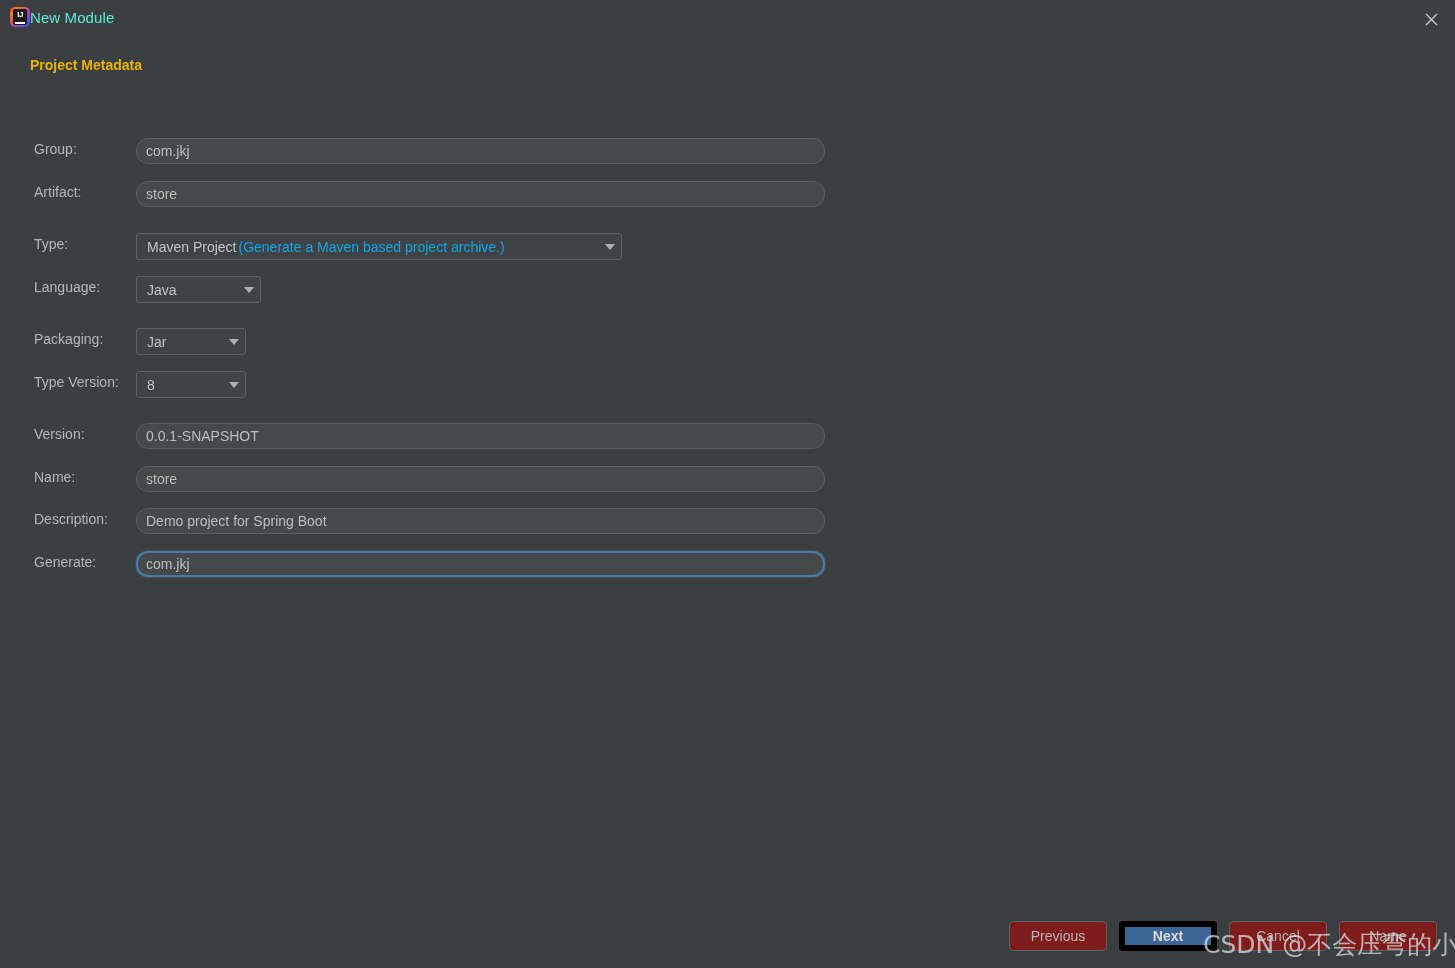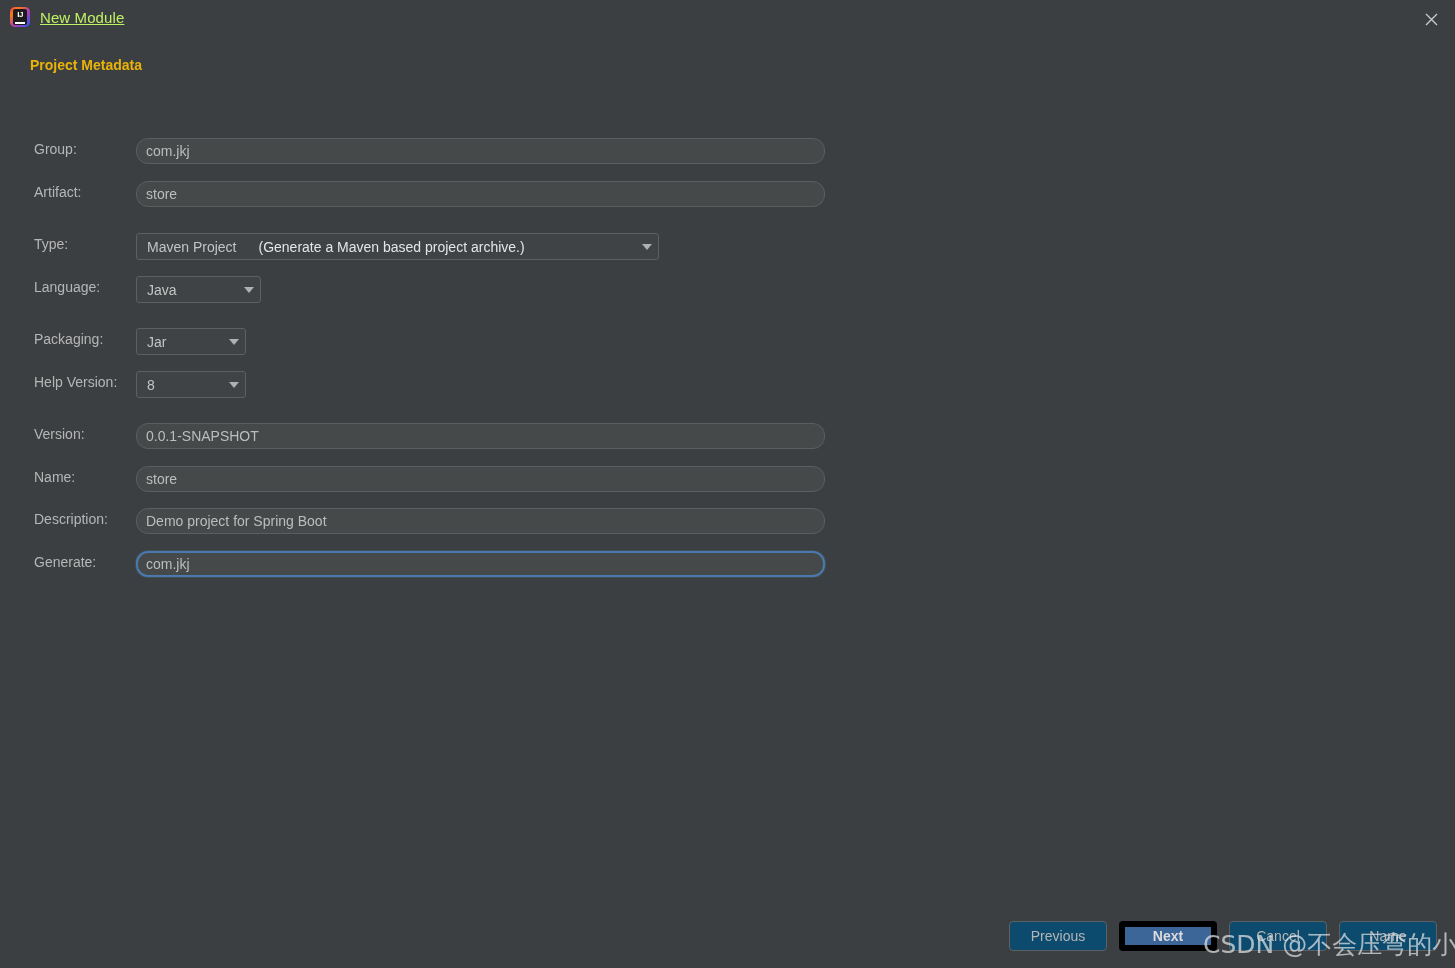--- a/index.html
+++ b/index.html
@@ -42,21 +42,20 @@
     width: 1455px;
     height: 40px;
     background: #3c3f41;
   }
   .title-left {
     position: absolute;
     left: 10px;
     top: 7px;
     display: flex;
     align-items: center;
-    gap: 10px;
   }
   .ij-icon {
     width: 20px;
     height: 20px;
     border-radius: 5px;
     background: linear-gradient(135deg, #fe315d 0%, #f97a12 22%, #b339bf 58%, #1d5ff0 100%);
     position: relative;
     flex: none;
   }
   .ij-icon .glyph {
@@ -75,23 +74,22 @@
   .ij-icon .bar {
     position: absolute;
     left: 5px;
     bottom: 3px;
     width: 10px;
     height: 2px;
     background: #ffffff;
   }
   .title-text {
     font-size: 15px;
-    color: #bef264;
+    color: #5eead4;
     letter-spacing: 0.1px;
-    text-decoration: underline;
   }
   .close-btn {
     position: absolute;
     right: 0; top: 0;
     width: 47px;
     height: 38px;
     display: flex;
     align-items: center;
     justify-content: center;
     cursor: pointer;
@@ -175,22 +173,22 @@
     align-items: center;
     padding-left: 10px;
     padding-right: 6px;
     font-size: 14px;
     color: #c4c4c4;
     cursor: pointer;
     user-select: none;
   }
   .combo .combo-text { white-space: nowrap; }
   .combo .combo-sub {
-    color: #e5e5e5;
-    margin-left: 22px;
+    color: #0ea5e9;
+    margin-left: 2px;
     white-space: nowrap;
   }
   .arrow {
     margin-left: auto;
     width: 0; height: 0;
     border-left: 5px solid transparent;
     border-right: 5px solid transparent;
     border-top: 6px solid #b0b0b0;
     flex: none;
   }
@@ -202,21 +200,21 @@
     bottom: 17px;
     display: flex;
     gap: 12px;
     align-items: center;
   }
   .btn {
     min-width: 98px;
     height: 30px;
     box-sizing: border-box;
     border-radius: 4px;
-    background: #0c4a6e;
+    background: #7f1d1d;
     border: 1px solid #5d6163;
     color: #b5b5b5;
     font-size: 14px;
     display: flex;
     align-items: center;
     justify-content: center;
     cursor: pointer;
     padding: 0 12px;
     font-family: "Liberation Sans", sans-serif;
   }
@@ -271,21 +269,21 @@
       <div class="field wide">com.jkj</div>
     </div>
 
     <div class="row" style="top:91px;">
       <div class="label">Artifact:</div>
       <div class="field wide">store</div>
     </div>
 
     <div class="row" style="top:143px;">
       <div class="label">Type:</div>
-      <div class="combo" style="width:523px;">
+      <div class="combo" style="width:486px;">
         <span class="combo-text">Maven Project</span>
         <span class="combo-sub">(Generate a Maven based project archive.)</span>
         <span class="arrow"></span>
       </div>
     </div>
 
     <div class="row" style="top:186px;">
       <div class="label">Language:</div>
       <div class="combo" style="width:125px;gap:22px;">
         <span class="combo-text">Java</span>
@@ -295,21 +293,21 @@
 
     <div class="row" style="top:238px;">
       <div class="label">Packaging:</div>
       <div class="combo" style="width:110px;">
         <span class="combo-text">Jar</span>
         <span class="arrow"></span>
       </div>
     </div>
 
     <div class="row" style="top:281px;">
-      <div class="label">Help Version:</div>
+      <div class="label">Type Version:</div>
       <div class="combo" style="width:110px;">
         <span class="combo-text">8</span>
         <span class="arrow"></span>
       </div>
     </div>
 
     <div class="row" style="top:333px;">
       <div class="label">Version:</div>
       <div class="field wide">0.0.1-SNAPSHOT</div>
     </div>

